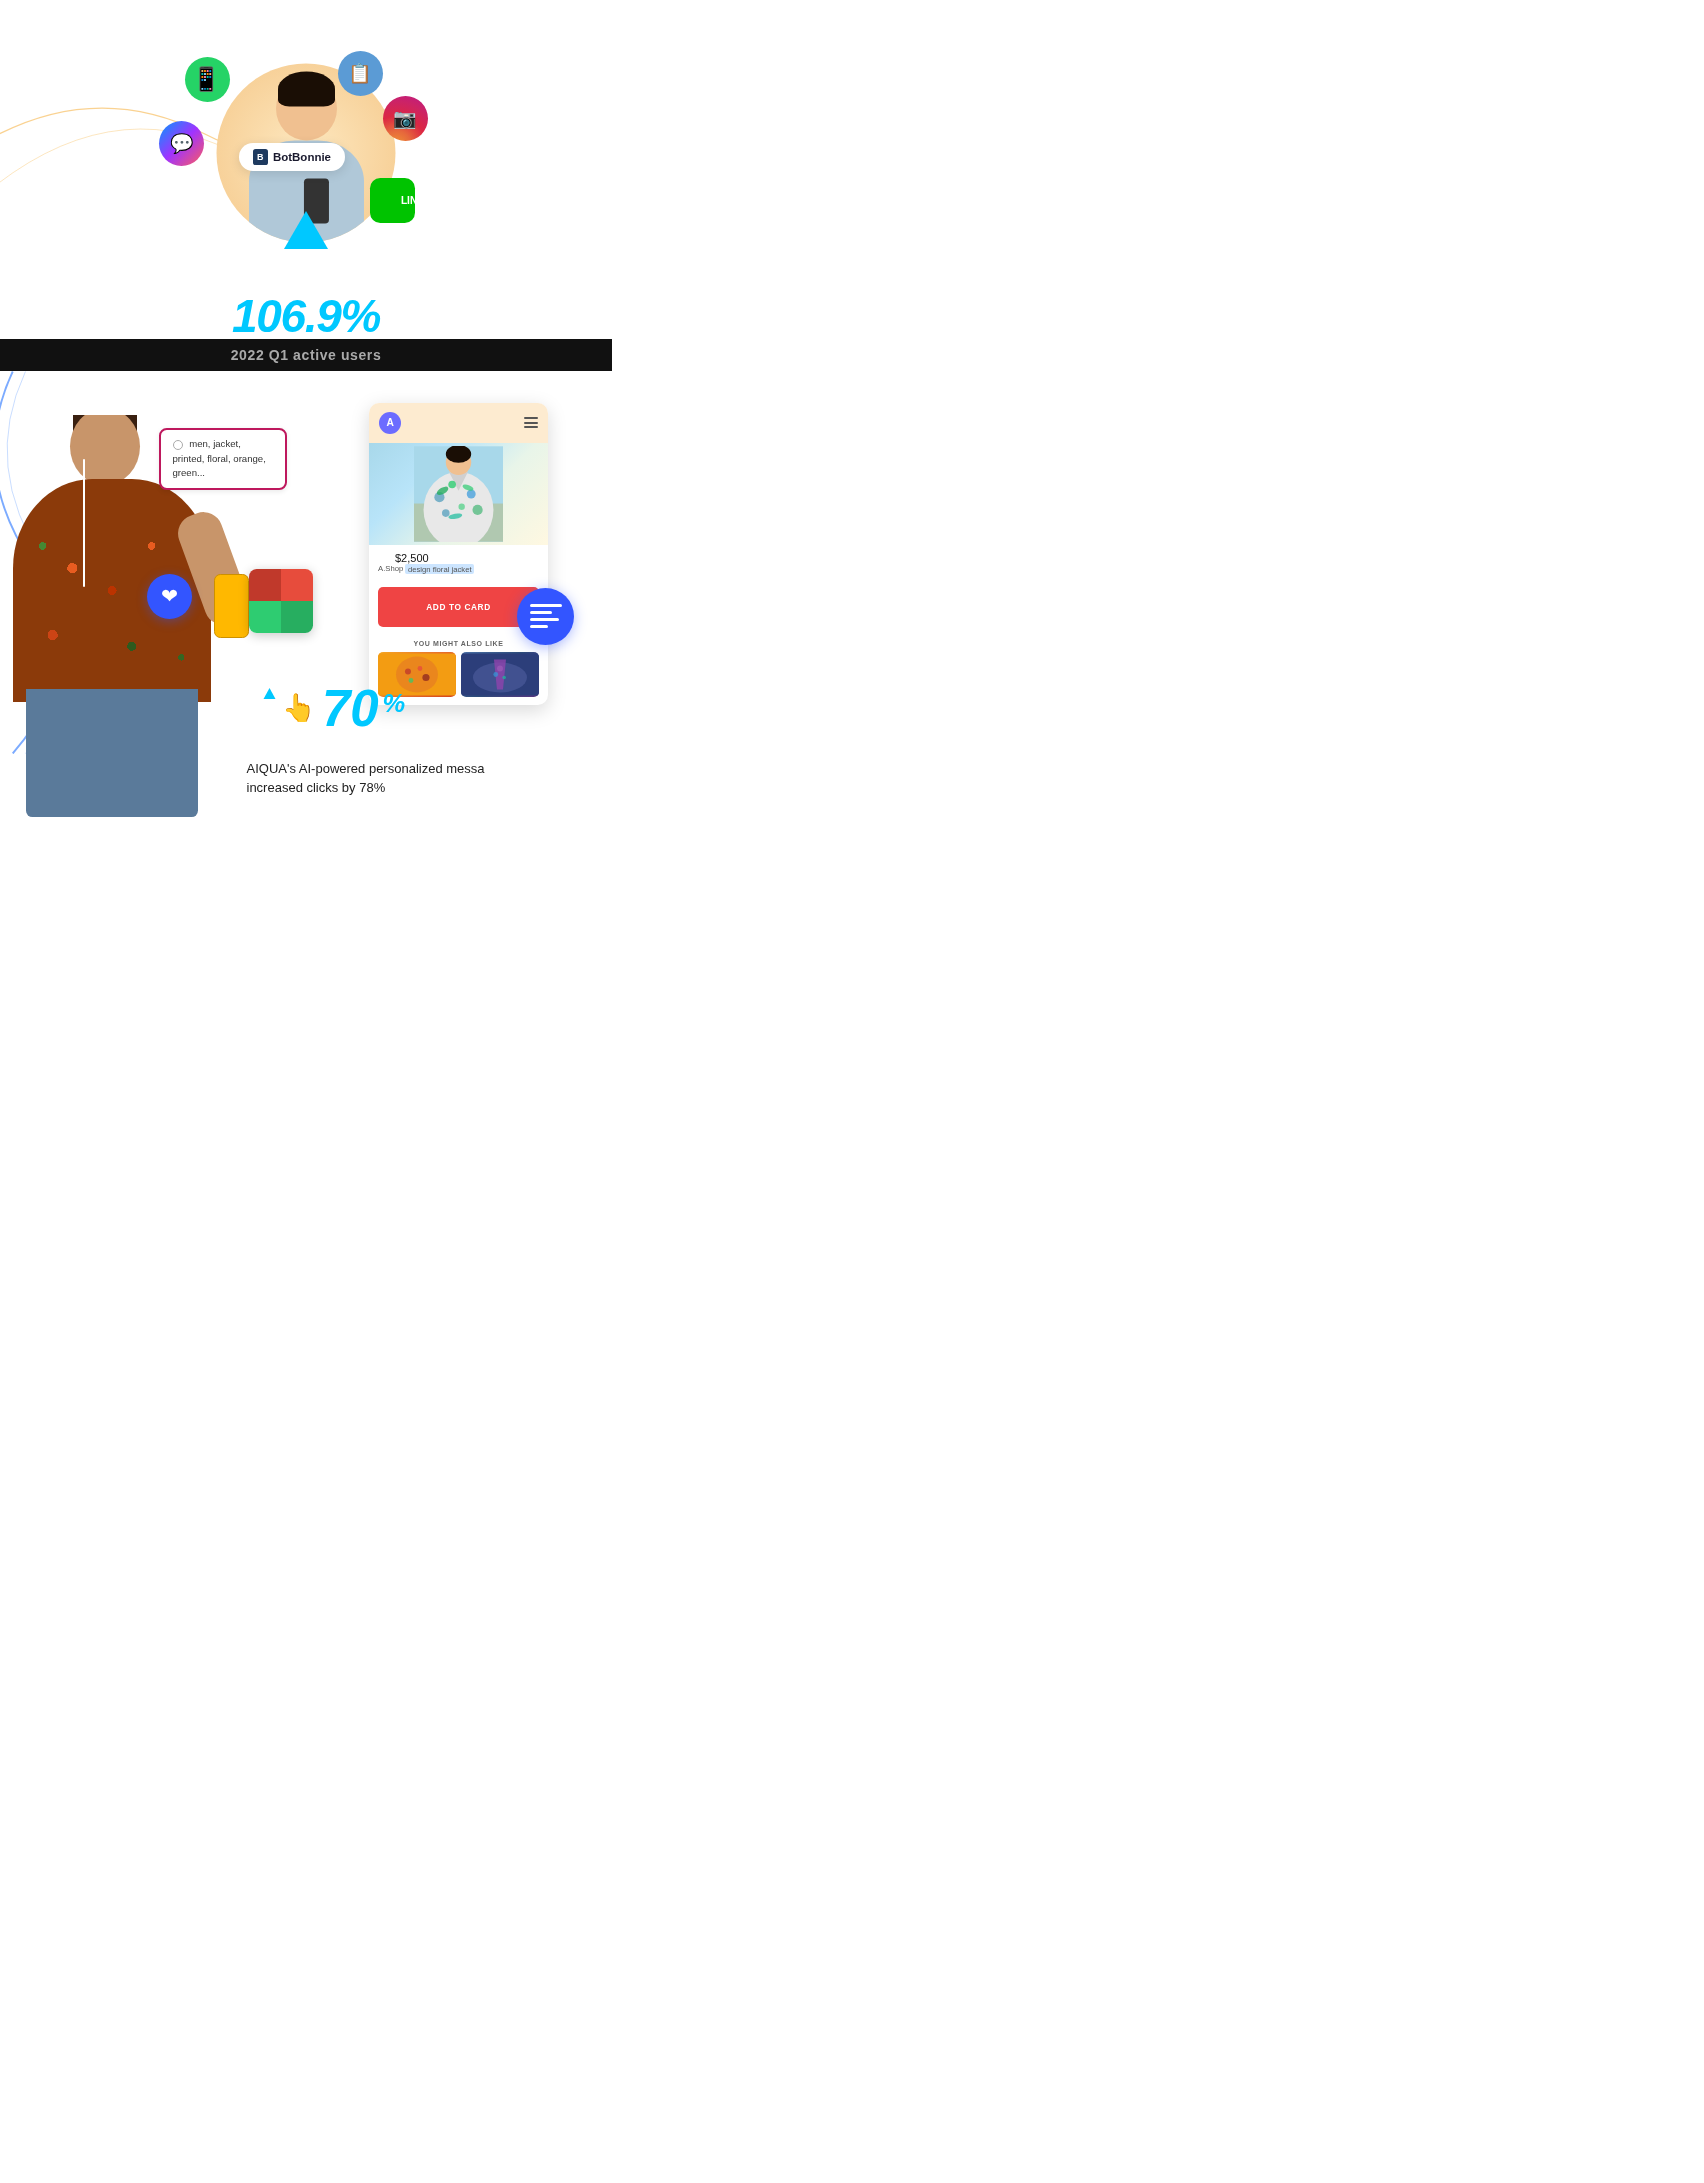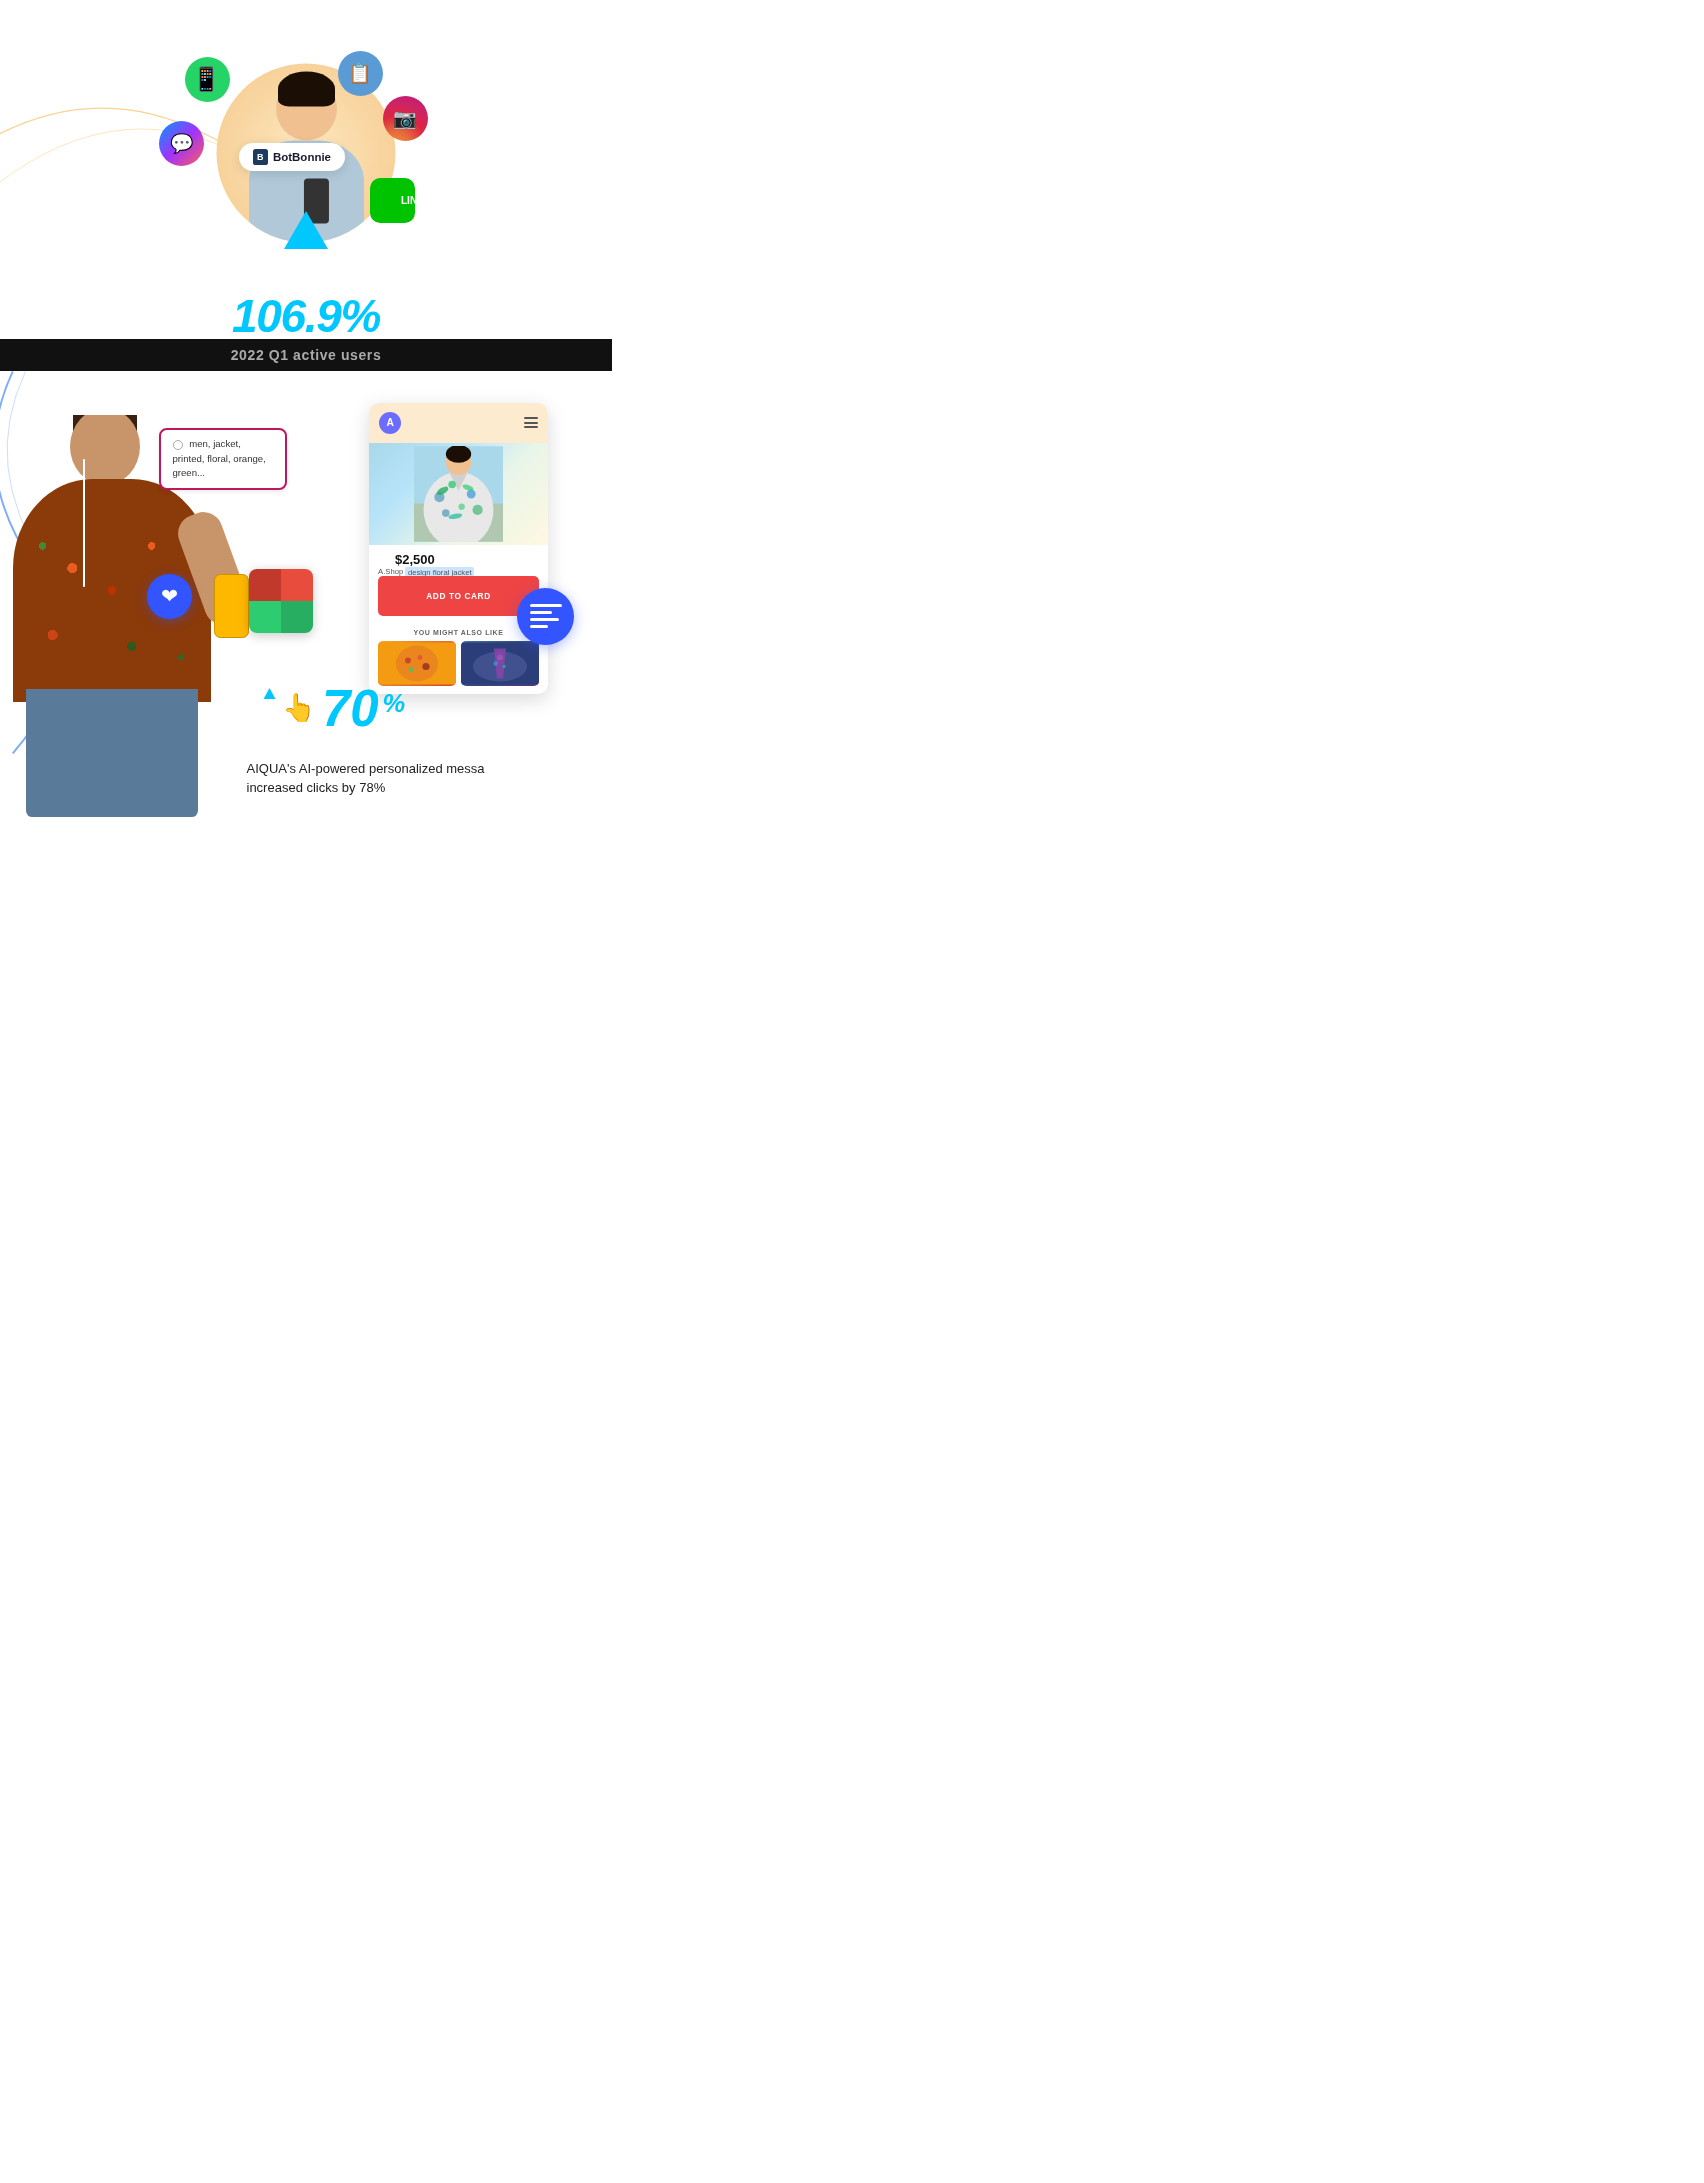--- a/index.html
+++ b/index.html
@@ -256,29 +256,29 @@
       overflow: hidden;
       display: flex;
       align-items: center;
       justify-content: center;
     }
 
     .ecom-product-info {
       padding: 7.7px 9px;
     }
     .ecom-price {
-      font-size: 13px;
-      font-weight: bold;
+      font-size: 11px;
+      font-weight: normal;
       color: #111;
       padding-left: 17px;
     }
     .ecom-shop {
       font-size: 7.7px;
       color: #555;
-      margin-bottom: 0;
+      margin-bottom: 14px;
     }
     .ecom-shop-highlight {
       background: #cce5ff;
       border-radius: 1.9px;
       padding: 0.6px 2.6px;
     }
     .ecom-add-btn {
       width: 100%;
       background: #ef4444;
       color: #fff;

